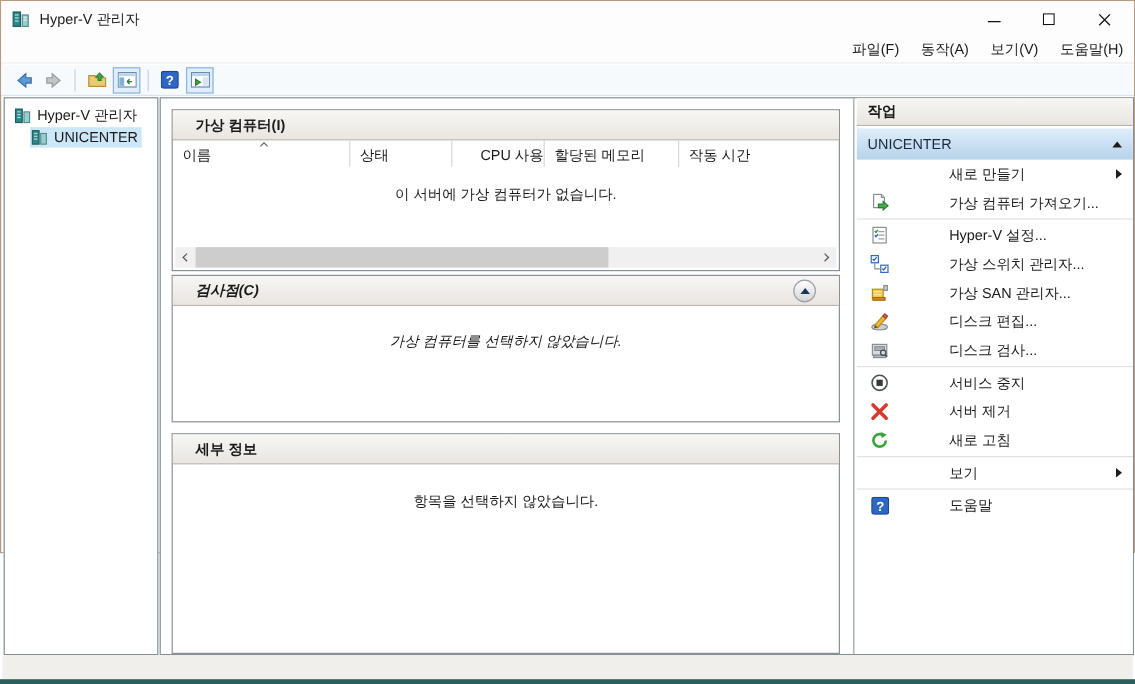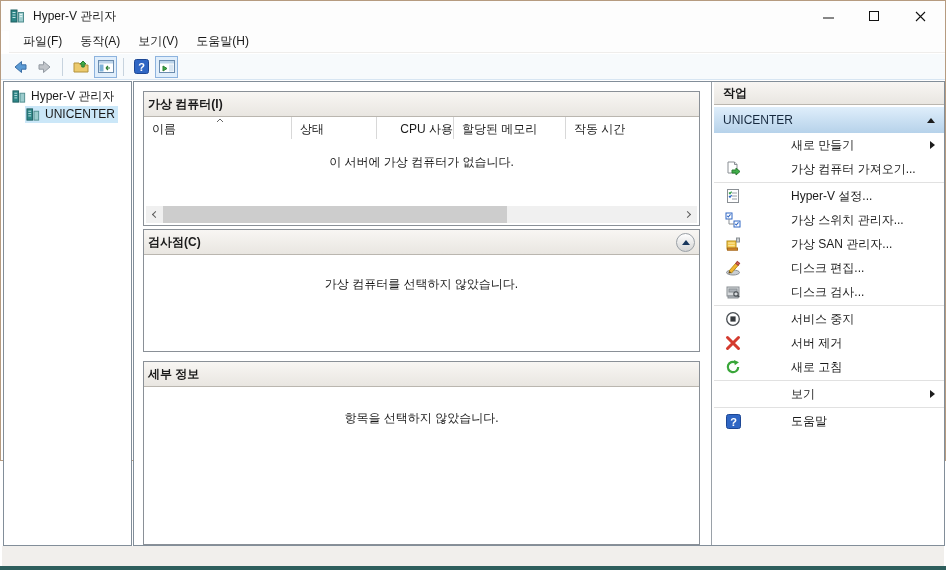--- a/index.html
+++ b/index.html
@@ -15,22 +15,22 @@
 
   
   .titlebar { position:absolute; left:0; top:0; right:0; height:30px; background:#fdfdfd;
     display:flex; align-items:center; padding-left:9px; }
   .app-icon { width:16px; height:16px; margin-right:7px; }
   .title-text { font-size:12px; color:#1a1a1a; }
   .win-controls { position:absolute; right:2px; top:0; height:30px; display:flex; }
   .win-btn { width:46px; height:30px; display:flex; align-items:center; justify-content:center; }
 
   
-  .menubar { position:absolute; left:8px; top:30px; right:0; height:22px;
-    display:flex; align-items:center; padding-left:5px; border-bottom:1px solid #efedeb; background:#fdfdfd; }
+  .menubar { position:absolute; left:0; top:30px; right:0; height:22px;
+    display:flex; align-items:center; padding-left:5px; border-bottom:1px solid #efedeb; background:#fdfdfd;justify-content:flex-end; }
   .menu-item { padding:1px 9px 2px 9px; }
 
   
   .toolbar { position:absolute; left:0; top:53px; right:0; height:26px; background:#f7fafc;
     border-bottom:1px solid #d7e5f2; display:flex; align-items:center; padding-left:7px; gap:2px; }
   .tb-btn { width:23px; height:22px; display:flex; align-items:center; justify-content:center; border:1px solid transparent; }
   .tb-btn.toggled { background:#e0eefb; border:1px solid #8db3de; }
   .tb-sep { width:1px; height:18px; background:#c7d3de; margin:0 4px; }
 
   
@@ -41,24 +41,24 @@
   .tree-hit { display:flex; align-items:center; gap:4px; padding:1px 3px 1px 1px; }
   .tree-hit.selected { background:#cbe7f8; }
   .tree-icon { width:15px; height:15px; flex:0 0 auto; }
 
   
   .content-pane { position:absolute; left:132px; top:80px; width:812px; height:465px;
     border:1px solid #828e99; background:#fff; }
   .actions-divider { position:absolute; left:577px; top:0; height:463px; width:1px; background:#9aa1a8; }
 
   .box { position:absolute; left:9px; width:557px; border:1px solid #8a9097; background:#fff; }
-  .box-header { height:25px; display:flex; align-items:center; padding:0 4px; font-weight:bold;
+  .box-header { height:25px; display:flex; align-items:center; padding:0 19px; font-weight:bold;
     background:linear-gradient(#f8f6f3,#e9e6e1); border-bottom:1px solid #bab6af; color:#1a1a1a; }
   #vm-box { top:9px;  height:135px; }
-  #cp-box { top:147px; height:123px; }
+  #cp-box { top:147px; height:123px;font-style:italic; }
   #dt-box { top:279px; height:184px; }
 
   .vm-cols { height:22px; display:flex; align-items:center; }
   .col { height:22px; padding:4px 0 0 8px; position:relative; border-right:1px solid #d8d8d8; }
   .col:last-child { border-right:none; }
   .c0 { width:148px; } .c1 { width:85px; } .c2 { width:77px;text-align:right; } .c3 { width:112px; } .c4 { flex:1; }
   .sort-caret { position:absolute; left:72px; top:1px; }
 
   .empty-msg { text-align:center; color:#1a1a1a; }
   #vm-box .empty-msg { margin-top:15px; }

